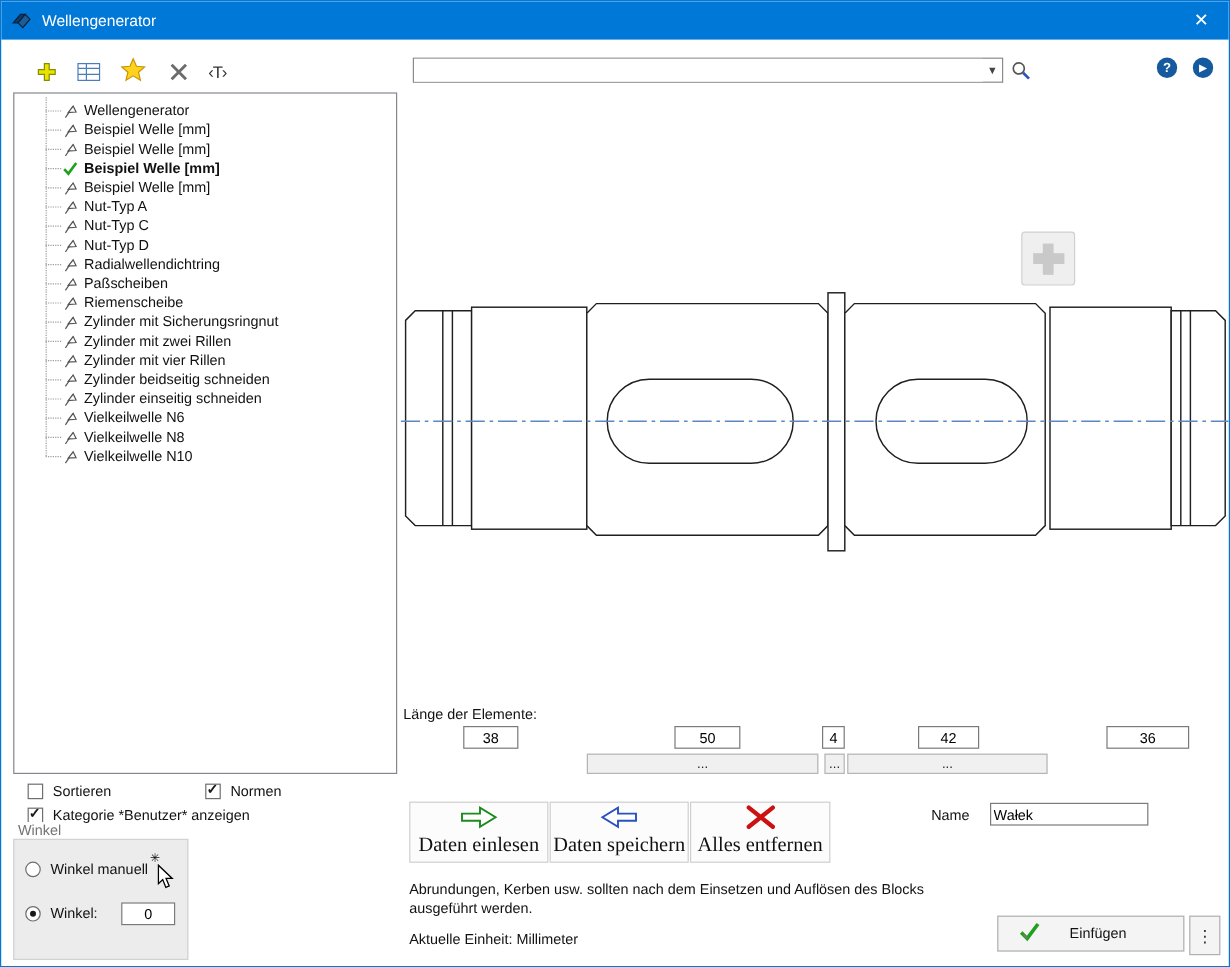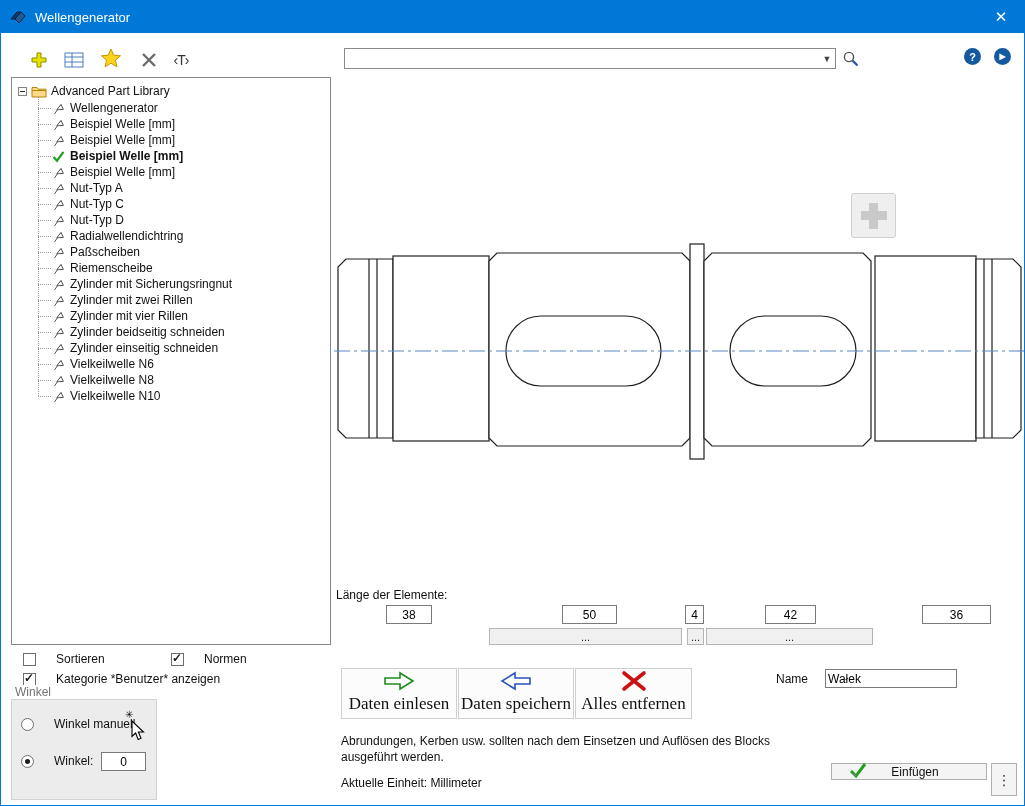--- a/index.html
+++ b/index.html
@@ -35,42 +35,42 @@
   .tree-item .conn { width:13px; border-top:1px dotted #9a9a9a; margin-right:1px; flex:0 0 13px; }
   .tree-item .ticon { width:14px; height:13px; display:flex; align-items:center; margin-right:4px; }
   .tree-item .tlabel { font-size:12px; color:#111; white-space:nowrap; }
   .tree-item.sel .tlabel { font-weight:bold; }
 
   
   .cb { width:13px; height:13px; border:1px solid #6e6e6e; background:#fff; display:inline-block; position:relative; flex:0 0 13px; }
   .cb.on::after { content:"✓"; position:absolute; left:0px; top:-2.5px; font-size:12px; font-weight:bold; color:#1a1a1a; }
   .radio { width:13px; height:13px; border:1px solid #6e6e6e; border-radius:50%; background:#fff; display:inline-block; position:relative; flex:0 0 13px; }
   .radio.on::after { content:""; position:absolute; left:3px; top:3px; width:5px; height:5px; border-radius:50%; background:#1a1a1a; }
-  .optrow { position:absolute; display:flex; align-items:center; gap:20px; font-size:12px; color:#111; }
+  .optrow { position:absolute; display:flex; align-items:center; gap:8px; font-size:12px; color:#111; }
 
   .groupbox { position:absolute; left:10px; top:698px; width:146px; height:101px; background:#ececec; border:1px solid #d2d2d2; }
   .grouplabel { position:absolute; left:12px; top:684px; font-size:12px; color:#737373; background:#fff; padding:0 2px; }
 
   
   .plusbtn { position:absolute; left:850px; top:192px; width:45px; height:45px; background:#efefef; border:1px solid #d0d0d0; border-radius:3px; display:flex; align-items:center; justify-content:center; }
   .plusbtn .bar-h { position:absolute; width:26px; height:9px; background:#c9c9c9; }
   .plusbtn .bar-v { position:absolute; width:9px; height:26px; background:#c9c9c9; }
 
   .field { position:absolute; height:19px; border:1px solid #7a7a7a; font-size:12px; text-align:center; padding:0 2px; outline:none; background:#fff; }
   .lenlabel { position:absolute; left:335px; top:587px; font-size:12px; color:#111; }
   .dotsbtn { position:absolute; height:17px; background:#f0f0f0; border:1px solid #b5b5b5; font-size:11px; color:#222; text-align:center; line-height:14px; }
 
   .actbtn { position:absolute; top:667px; width:116px; height:51px; background:#fcfcfc; border:1px solid #cfcfcf; display:flex; flex-direction:column; align-items:center; justify-content:flex-end; padding-bottom:4px; gap:2px; }
   .actbtn .albl { font-size:17px; color:#111;font-family:Liberation Serif, serif; }
   .actbtn .aicon { height:24px; display:flex; align-items:center; }
 
   .notes { position:absolute; left:340px; top:732px; font-size:12px; color:#111; line-height:16px; }
   .unit { position:absolute; left:340px; top:775px; font-size:12px; color:#111; }
 
-  .insertbtn { position:absolute; left:830px; top:762px; width:156px; height:17px; background:#f4f4f4; border:1px solid #b0b0b0; display:flex; align-items:center; }
+  .insertbtn { position:absolute; left:830px; top:762px; width:156px; height:30px; background:#f4f4f4; border:1px solid #b0b0b0; display:flex; align-items:center; }
   .insertbtn .chk { margin-left:16px; }
   .insertbtn .ilbl { flex:1; text-align:center; font-size:12px; color:#111; margin-right:24px; }
   .morebtn { position:absolute; left:990px; top:762px; width:26px; height:33px; background:#f4f4f4; border:1px solid #b0b0b0; display:flex; align-items:center; justify-content:center; font-size:14px; color:#333; }
 
   .namewrap { position:absolute; left:775px; top:671px; font-size:12px; color:#111; }
   .cursor { position:absolute; left:130px; top:719px; pointer-events:none; }
   .cursor-star { position:absolute; left:124px; top:708px; font-size:10px; color:#111; pointer-events:none; }
 </style>
 </head>
 <body>
@@ -127,28 +127,20 @@
   </div>
 
   <div class="circle-btn" style="left:963px; top:47px;">
     <span>?</span>
   </div>
   <div class="circle-btn" style="left:993px; top:47px;">
     <span style="font-size:8px;">▶</span>
   </div>
 
   <div class="treepanel">
-    <div class="tree-root">
-      <span class="expander"></span>
-      <svg width="16" height="13" viewBox="0 0 16 13">
-        <path d="M1 12 V2.5 H6 L7.2 4.2 H15 V12 Z" fill="#ffd98a" stroke="#b38600"></path>
-        <path d="M1 5.5 H15" stroke="#b38600" fill="none"></path>
-      </svg>
-      <span class="rlabel">Advanced Part Library</span>
-    </div>
     <div class="tree-items" id="tree-items">
         <div class="tree-item">
           <span class="conn"></span>
           <span class="ticon">
             <svg width="13" height="13" viewBox="0 0 13 13">
               <path d="M2.5 12 L9 2.5" stroke="#555" stroke-width="1" fill="none"></path>
               <path d="M4.8 7.8 L9 2.5 L11.4 7.4 Z" fill="#fdfdfd" stroke="#555"></path>
             </svg>
           </span>
           <span class="tlabel">Wellengenerator</span>

